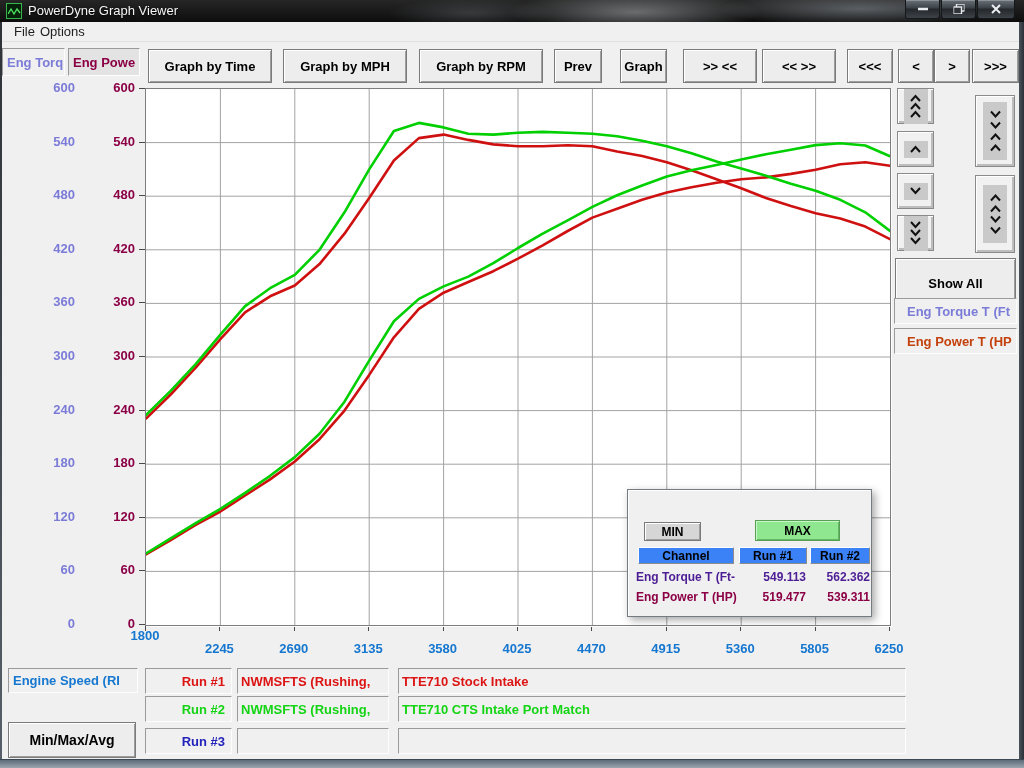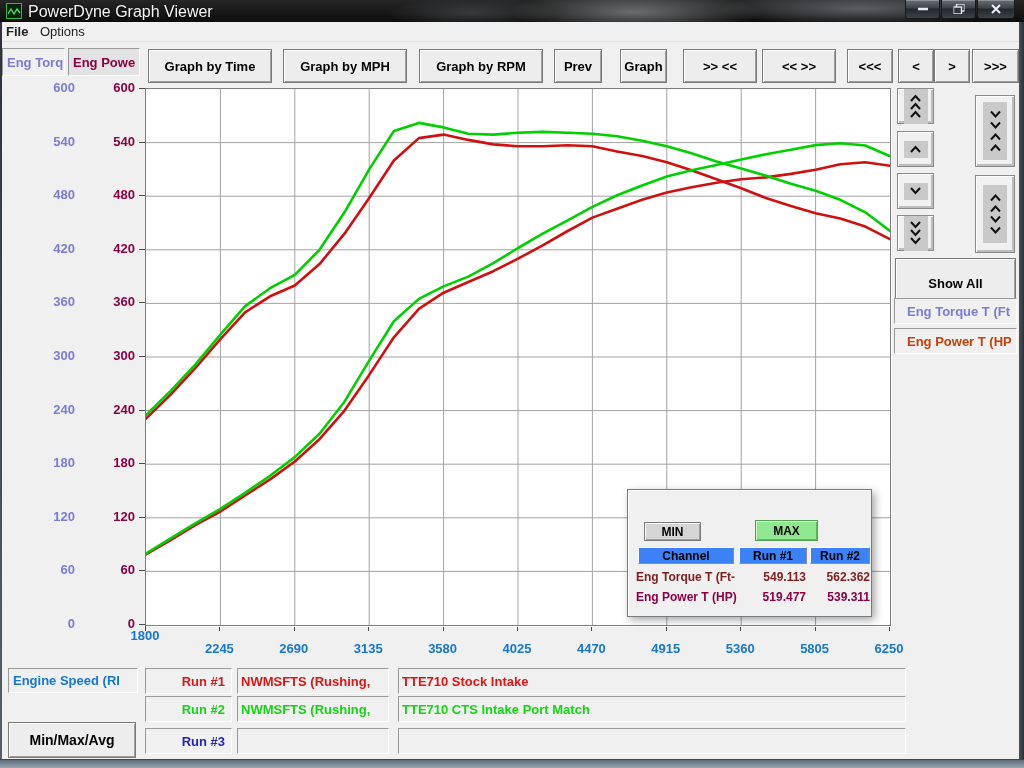--- a/index.html
+++ b/index.html
@@ -13,34 +13,34 @@
     background:
       radial-gradient(ellipse 180px 30px at 62% 55%, rgba(205,210,215,.45), transparent 70%),
       radial-gradient(ellipse 220px 26px at 84% 40%, rgba(185,195,205,.40), transparent 65%),
       radial-gradient(ellipse 120px 22px at 46% 60%, rgba(150,160,170,.25), transparent 70%),
       linear-gradient(#262626, #0d0d0d);
     color:#f2f2f2;
   }
   #title-icon { position:absolute; left:6px; top:3px; width:16px; height:16px;
     background:#06220a; border:1px solid #35b54a; }
   #title-icon svg { position:absolute; left:1px; top:3px; }
-  #title-text { position:absolute; left:28px; top:3px; font-size:16px; color:#f5f5f5;
+  #title-text { position:absolute; left:28px; top:3px; font-size:13px; color:#f5f5f5;
     text-shadow:0 1px 2px #000; }
   .winbtn { position:absolute; top:0; height:19px; border:1px solid #14171a;
     border-top:none; border-radius:0 0 3px 3px;
     background:linear-gradient(#6a7178 0%, #3a4046 45%, #24282c 50%, #3c4248 100%);
     box-shadow:inset 0 1px 0 rgba(255,255,255,.25); }
   #btn-min { left:905px; width:35px; } #btn-restore { left:941px; width:35px; }
   #btn-close { left:977px; width:38px; }
   .winbtn svg { position:absolute; left:50%; top:50%; transform:translate(-50%,-50%); }
 
   #menubar { position:absolute; left:2px; top:22px; width:1017px; height:20px;
     background:#f0f0f0; border-bottom:1px solid #e0e0e0; font-size:13px; color:#222; }
   .menu-item { position:absolute; top:2px; }
-  #menu-file { left:4px;font-weight:bold; } #menu-options { left:38px; }
+  #menu-file { left:12px; } #menu-options { left:38px; }
 
   .frame-left { position:absolute; left:0; top:22px; width:2px; height:746px;
     background:linear-gradient(#2e3238,#57606a); }
   .frame-right { position:absolute; left:1019px; top:22px; width:5px; height:746px;
     background:linear-gradient(90deg,#4a525a,#2b3036); }
   .frame-bottom { position:absolute; left:0; top:759px; width:1024px; height:9px;
     background:linear-gradient(#5d6a78,#9aa5ae); border-top:1px solid #3c4754; }
 
   
   .btn3d { position:absolute; background:#ededed; border:1px solid #7a7a7a;
@@ -84,21 +84,21 @@
   #dialog-title { position:absolute; left:1px; top:1px; width:241px; height:25px;
     background:linear-gradient(#fdfdfd,#e9edf2); border-bottom:1px solid #cdd2d8;
     font-size:12px; color:#3a3a3a; }
   #dialog-title-text { position:absolute; left:26px; top:6px; }
   #dialog-icon { position:absolute; left:7px; top:5px; }
   .dlgbtn { position:absolute; top:4px; width:26px; height:17px; background:#f4f6f8;
     border:1px solid #98a0a8; box-shadow:inset 0 1px 0 #fff; }
   #dlg-min { left:146px; } #dlg-restore { left:174px; } #dlg-close { left:207px; width:28px; }
   .dlgbtn svg { position:absolute; left:50%; top:50%; transform:translate(-50%,-50%); }
   #min-btn { left:16px; top:32px; width:57px; height:19px; font-size:12px; background:#d6d6d6; }
-  #max-btn { left:127px; top:30px; width:63px; height:21px; font-size:12px;
+  #max-btn { left:127px; top:30px; width:85px; height:21px; font-size:12px;
     background:#8fe78f; border:1px solid #55a055;
     box-shadow:inset 1px 1px 0 #c9f5c9, inset -1px -1px 0 #63b763; font-weight:bold; }
   .dlg-head { position:absolute; top:57px; height:17px; background:#3b82f6;
     border:1px solid; border-color:#fdfdfd #8d8d8d #8d8d8d #fdfdfd;
     font-size:12px; font-weight:bold; display:flex; align-items:center; justify-content:center; }
   #head-channel { left:10px; width:96px; }
   #head-run1 { left:111px; width:68px; }
   #head-run2 { left:182px; width:60px; }
   .dlg-row { position:absolute; left:0; width:245px; height:16px; font-size:12px; font-weight:bold; }
   .dlg-ch { position:absolute; left:8px; white-space:nowrap; }
@@ -332,21 +332,21 @@
     <div id="legend-power" class="sunkbox legendbox" style="color:#c2410c;">Eng Power T (HP</div>
   </div>
 
   <div id="dialog">
     <div id="min-btn" class="btn3d">MIN</div>
     <div id="max-btn" class="btn3d">MAX</div>
     <div id="head-channel" class="dlg-head">Channel</div>
     <div id="head-run1" class="dlg-head">Run #1</div>
     <div id="head-run2" class="dlg-head">Run #2</div>
     <div id="dialog-rows">
-        <div class="dlg-row" style="top:80px;color:#7f1d1d;">
+        <div class="dlg-row" style="top:80px;color:#4c1d95;">
           <div class="dlg-ch">Eng Torque T (Ft-</div>
           <div class="dlg-v1">549.113</div>
           <div class="dlg-v2">562.362</div>
         </div>
         <div class="dlg-row" style="top:100px;color:#8b0045;">
           <div class="dlg-ch">Eng Power T (HP)</div>
           <div class="dlg-v1">519.477</div>
           <div class="dlg-v2">539.311</div>
         </div>
       </div>

